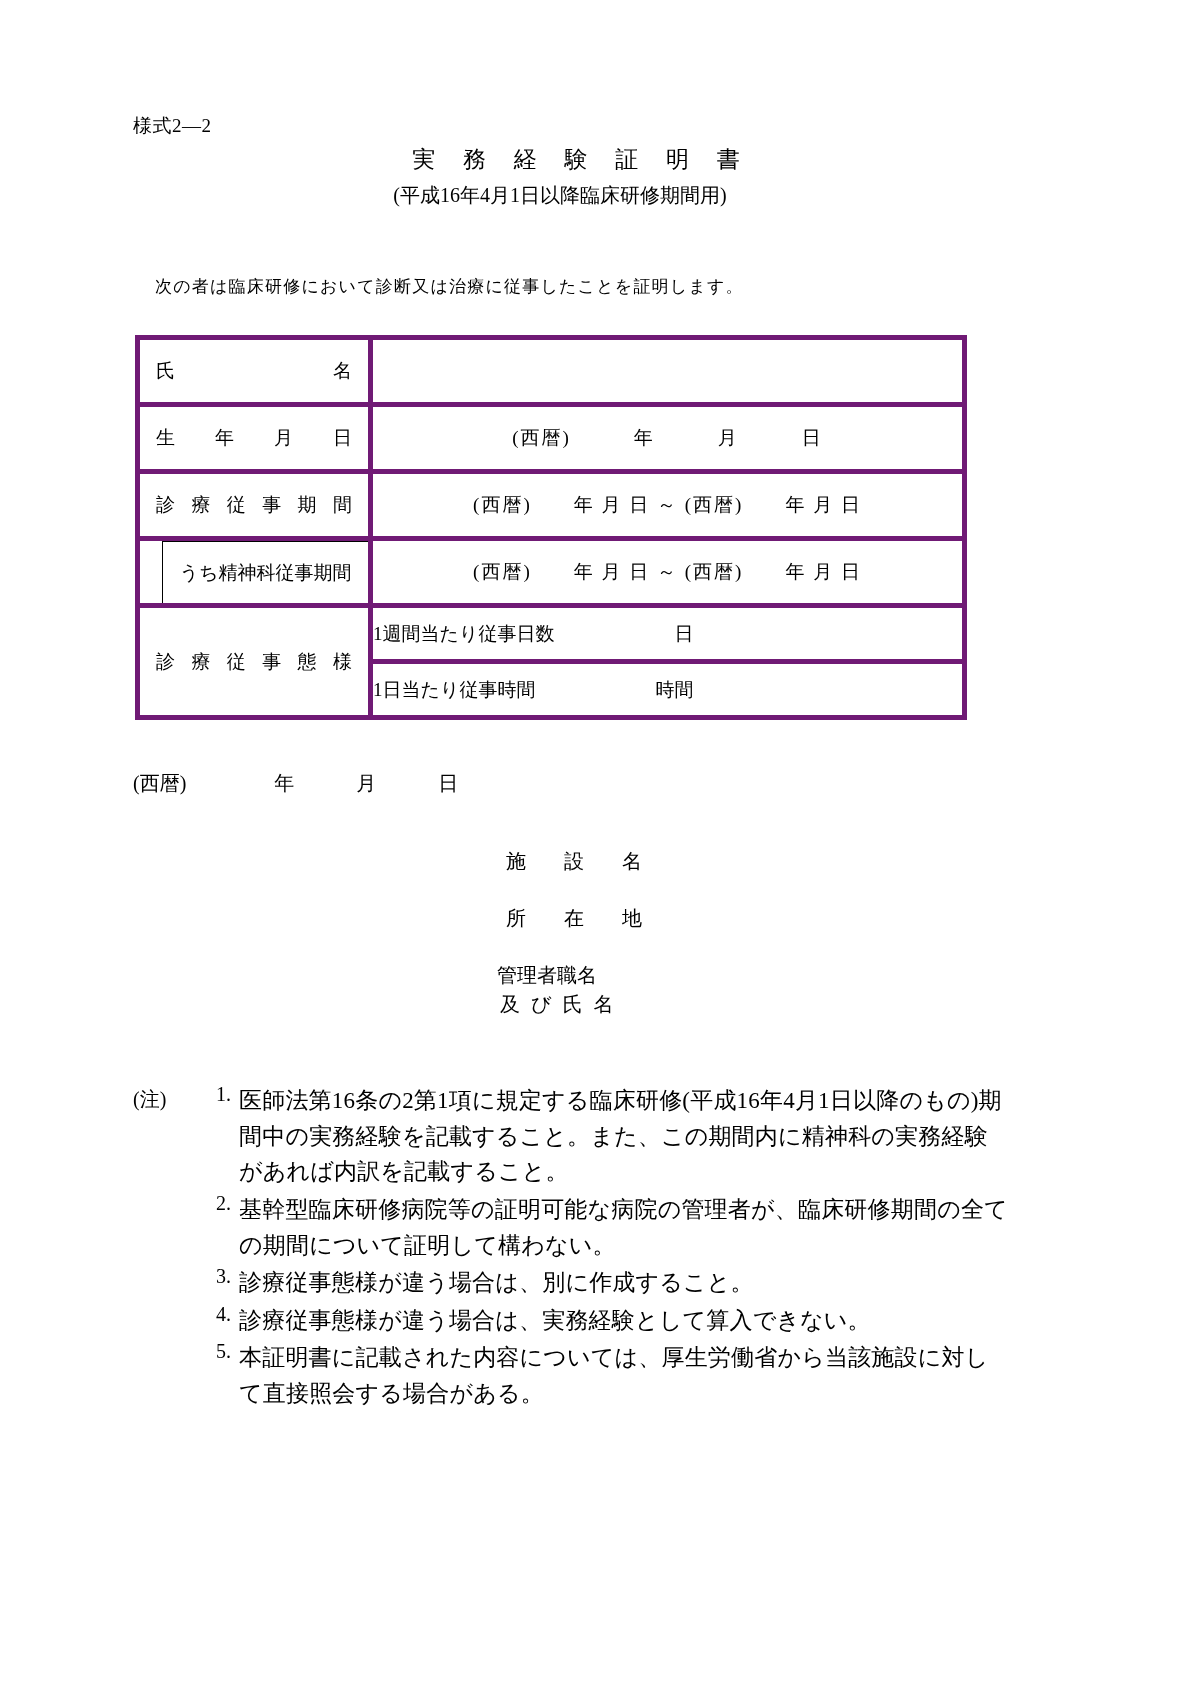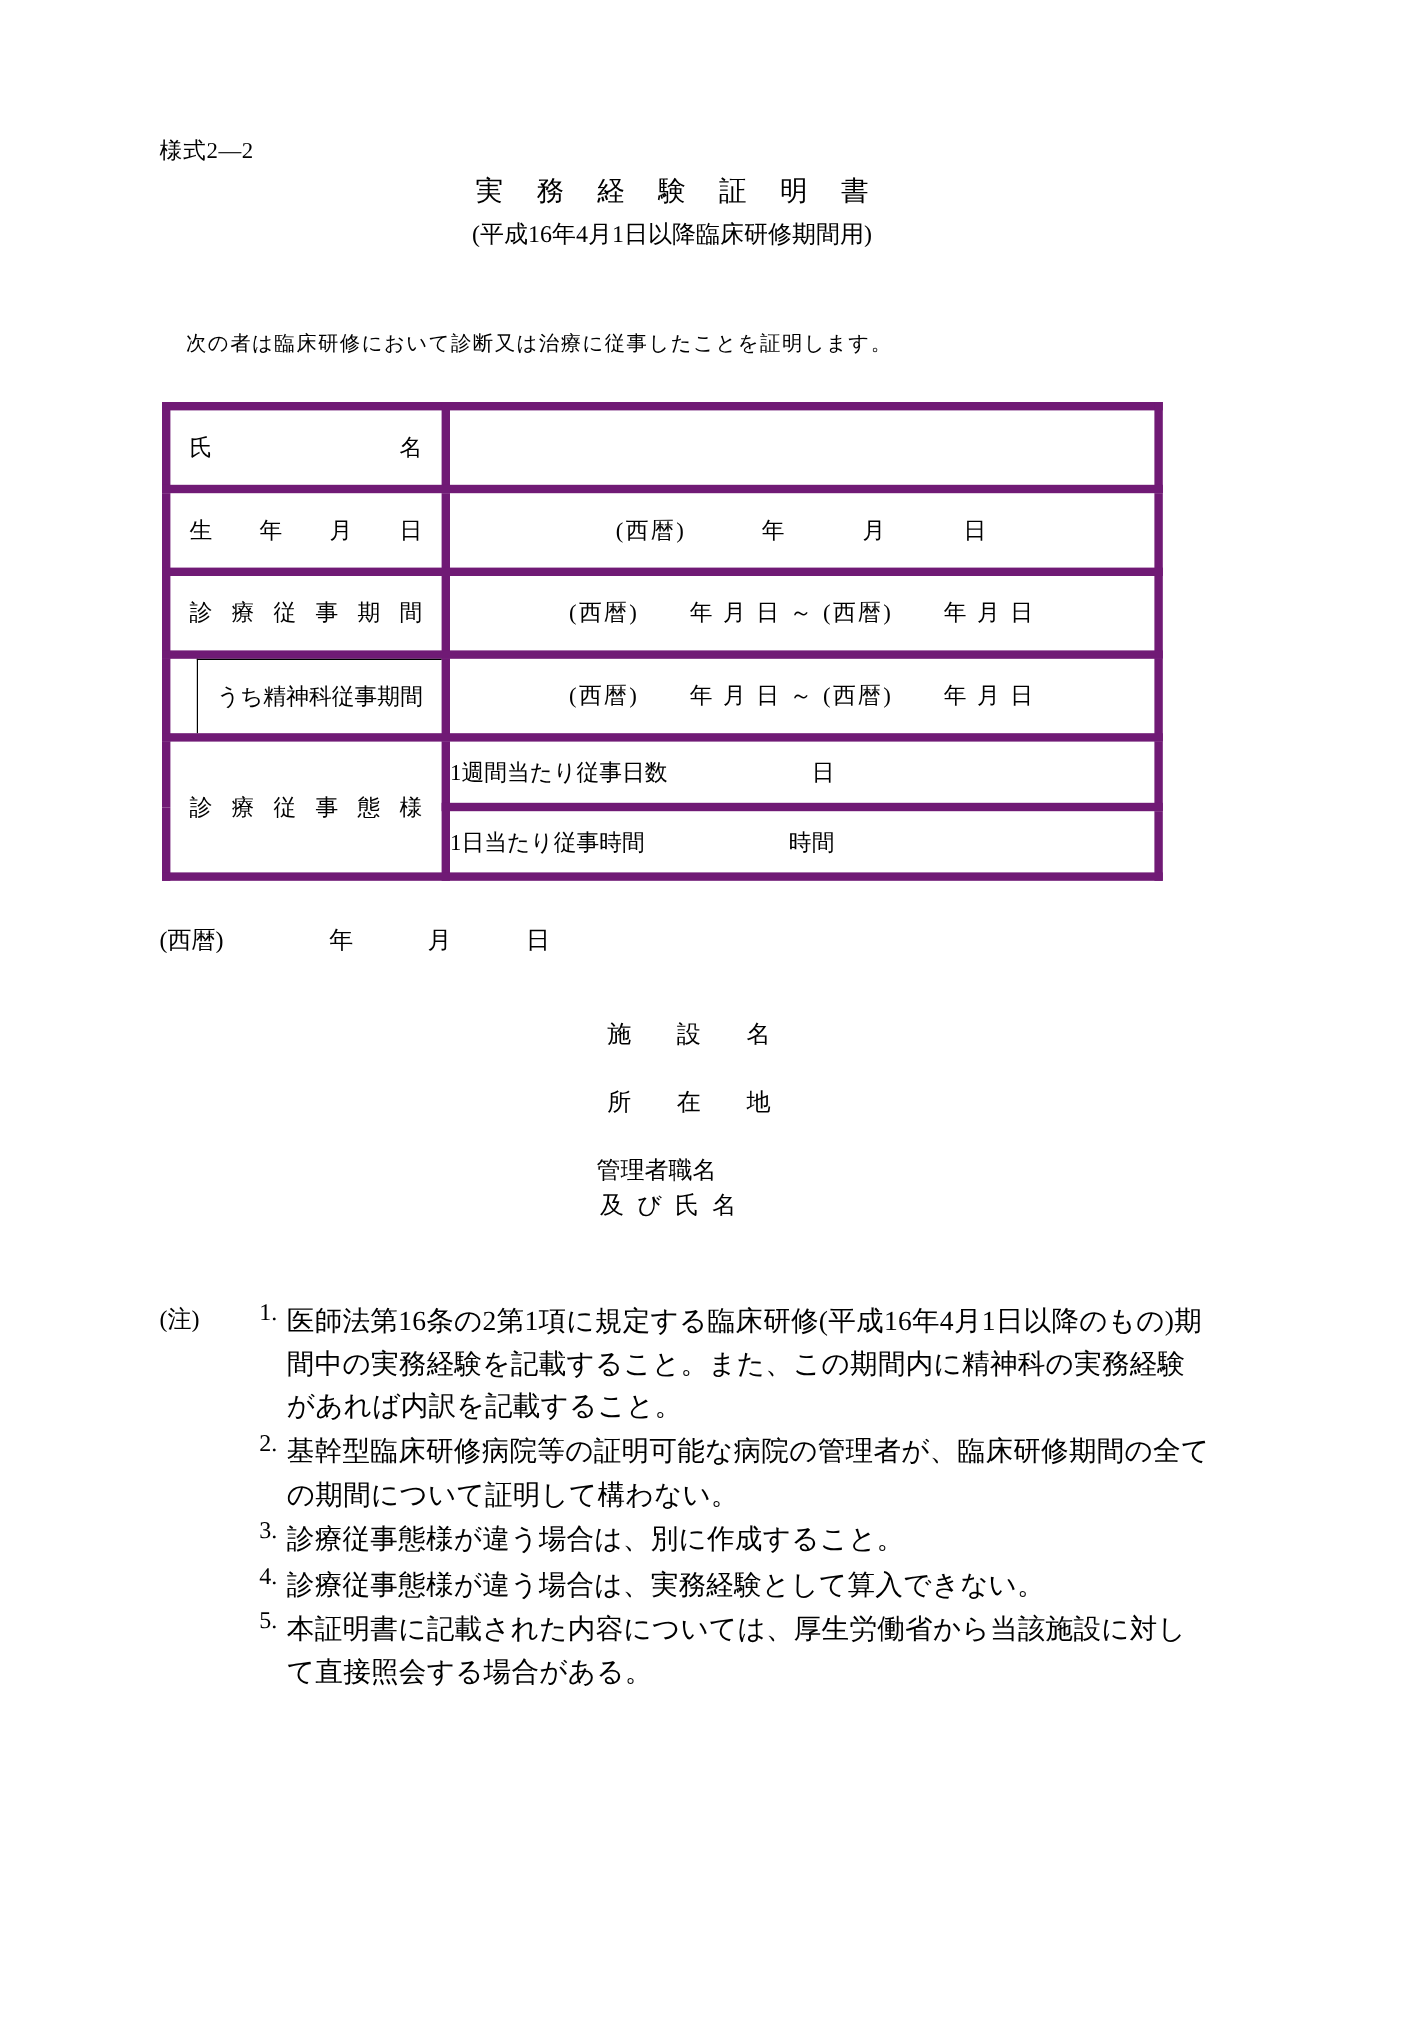--- a/index.html
+++ b/index.html
@@ -25,21 +25,21 @@
   
   .form-code {
     position: absolute;
     left: 133px;
     top: 113px;
     font-size: 19px;
     letter-spacing: 0.5px;
   }
   .doc-title {
     position: absolute;
-    left: 0;
+    left: 16px;
     top: 144px;
     width: 1120px;
     text-align: center;
     font-size: 23px;
     letter-spacing: 11px;
     text-indent: 11px;
   }
   .doc-subtitle {
     position: absolute;
     left: 0;
@@ -60,21 +60,21 @@
   
   .form-table {
     position: absolute;
     left: 135px;
     top: 335px;
     width: 827px;
     border-collapse: collapse;
     table-layout: fixed;
   }
   .form-table td {
-    border: 7px solid #701a75;
+    border: 5px solid #701a75;
     padding: 0;
     font-size: 19px;
     vertical-align: middle;
   }
   .lbl {
     width: 233px;
     height: 62px;
     text-align: center;
   }
   .lbl-spread {

